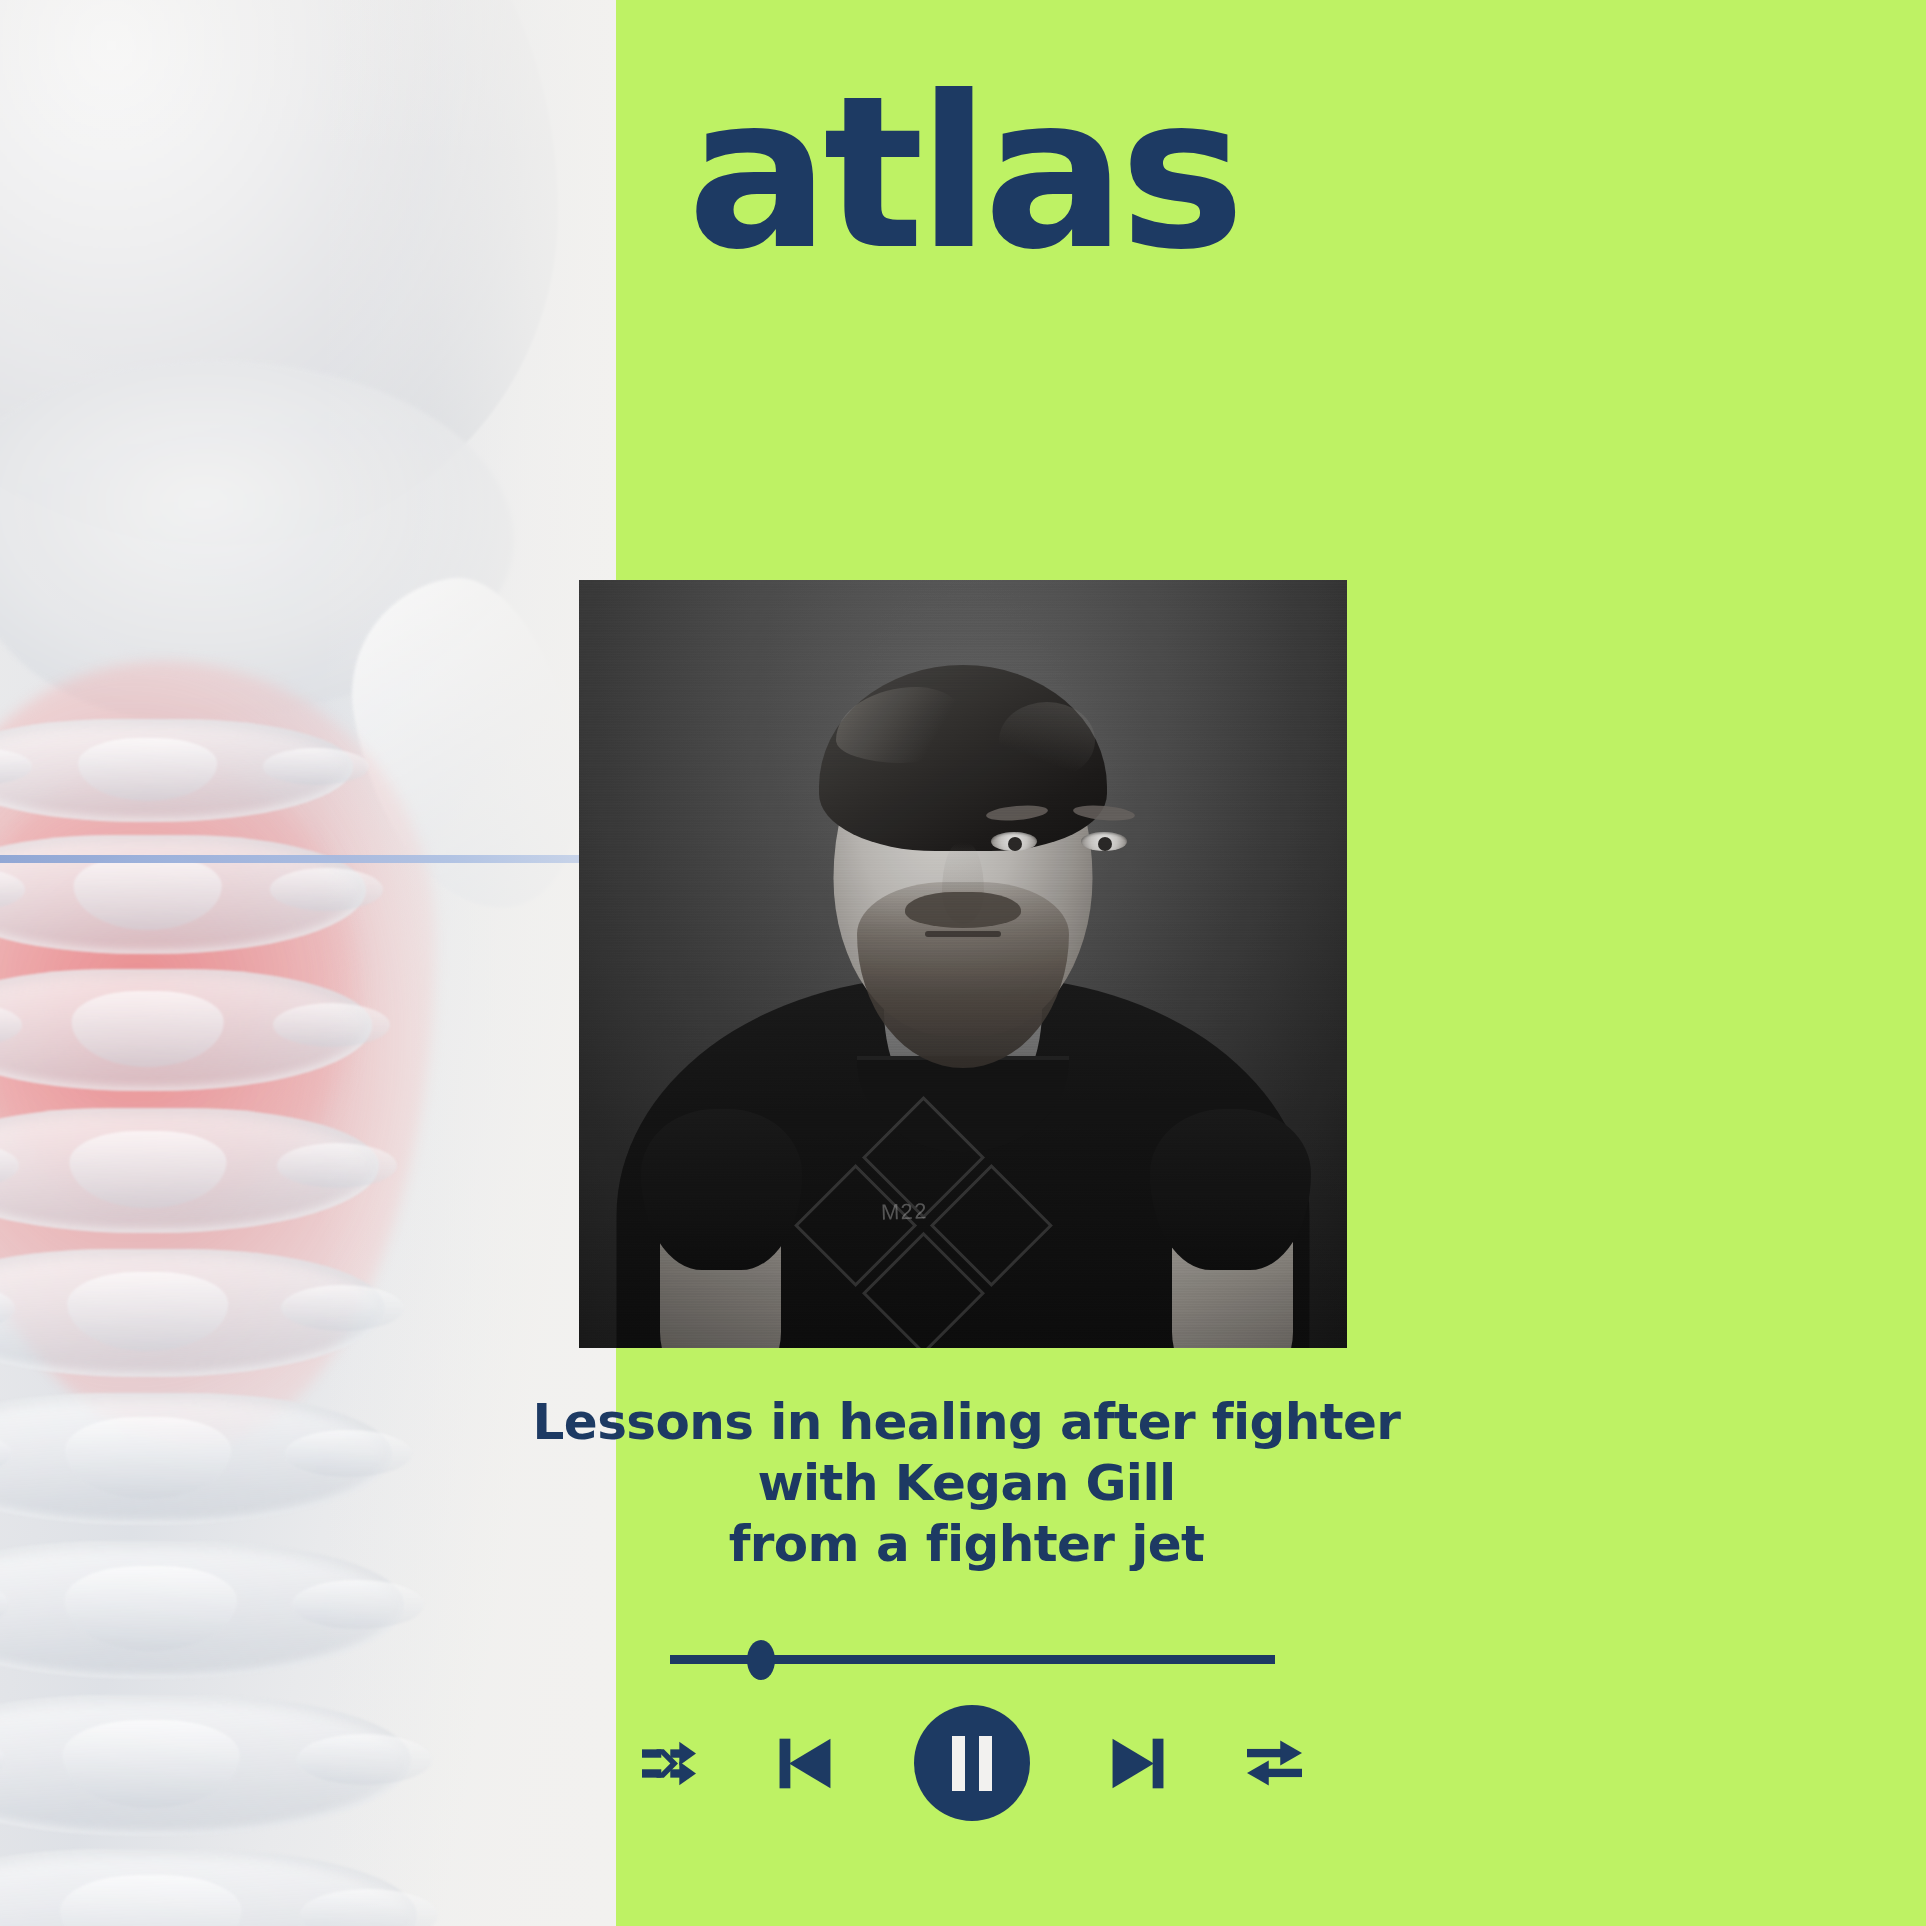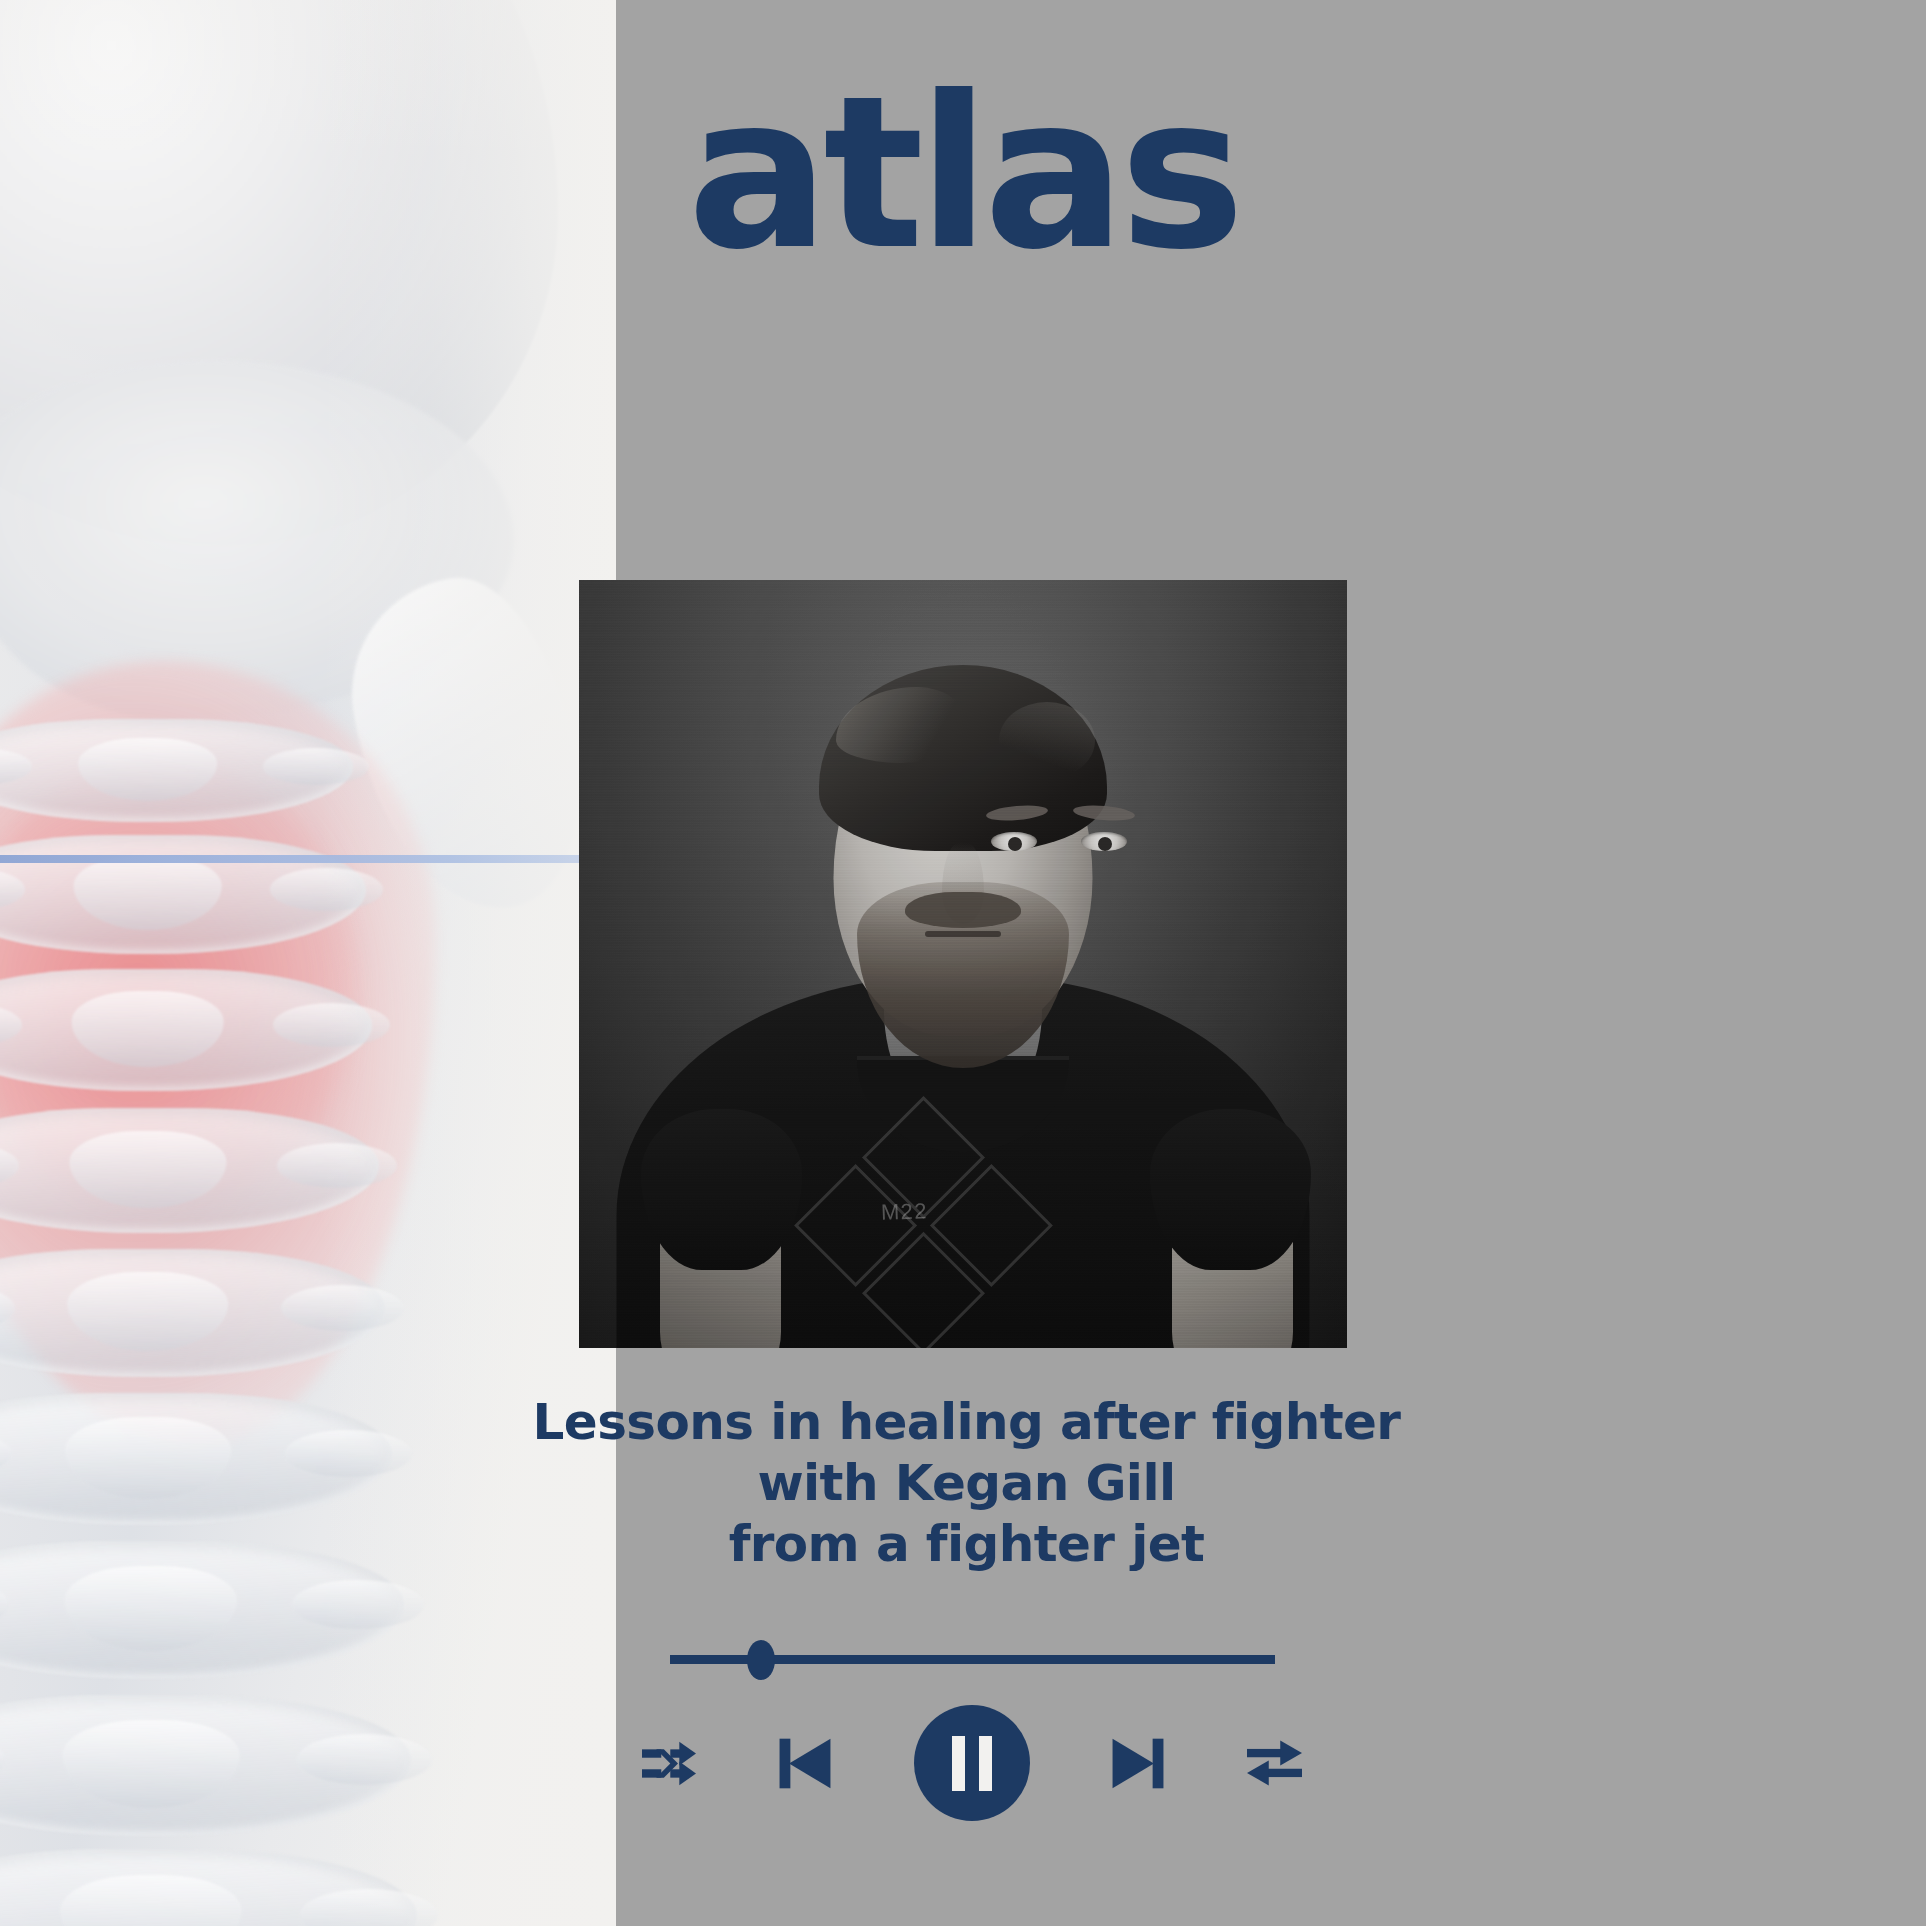--- a/index.html
+++ b/index.html
@@ -9,21 +9,21 @@
     background:#F2F1EF;
     font-family:"Liberation Sans", sans-serif;
     position:relative;
   }
 
   
   #canvas {
     position:relative;
     width:1926px;
     height:1926px;
-    background:#a3a3a3;
+    background:#bef264;
     overflow:hidden;
   }
 
   
   .bg-art {
     position:absolute;
     left:0; top:0;
     width:616px;
     height:1926px;
     overflow:hidden;

